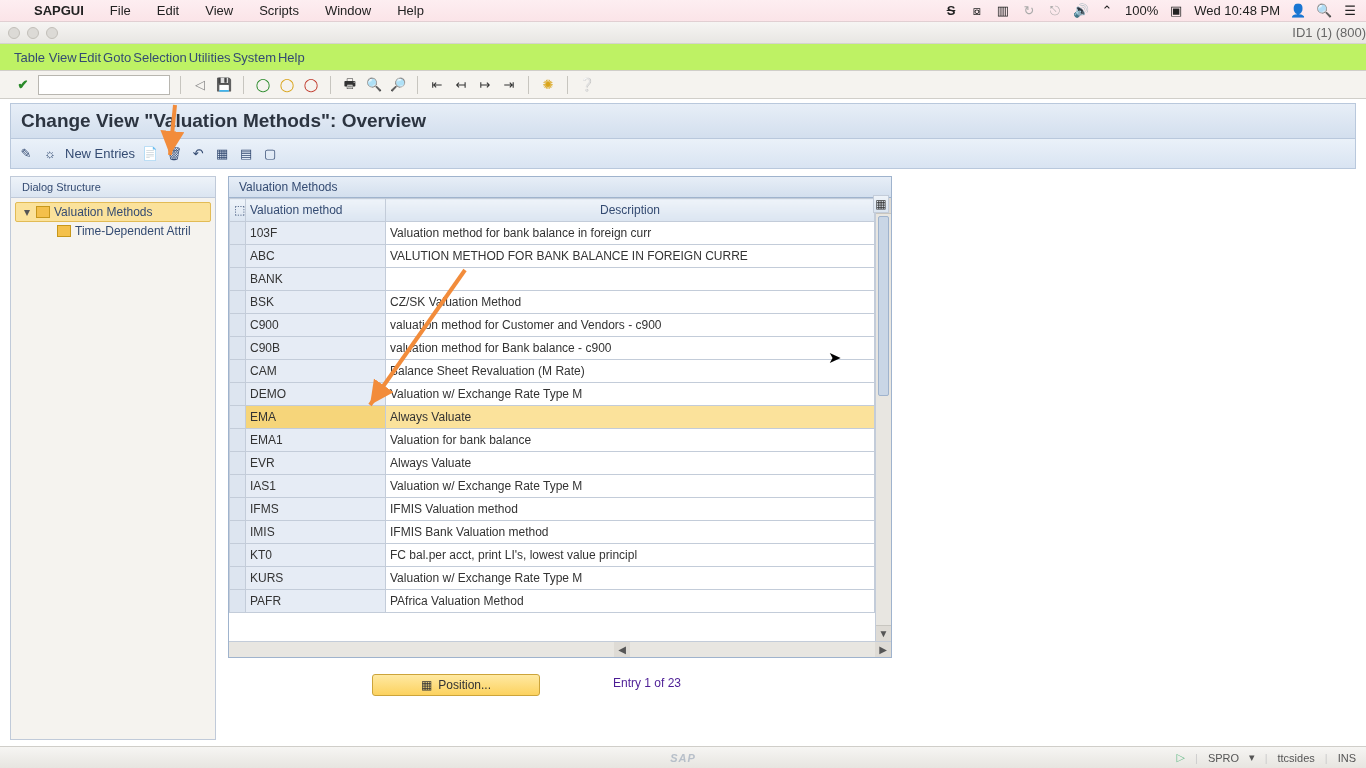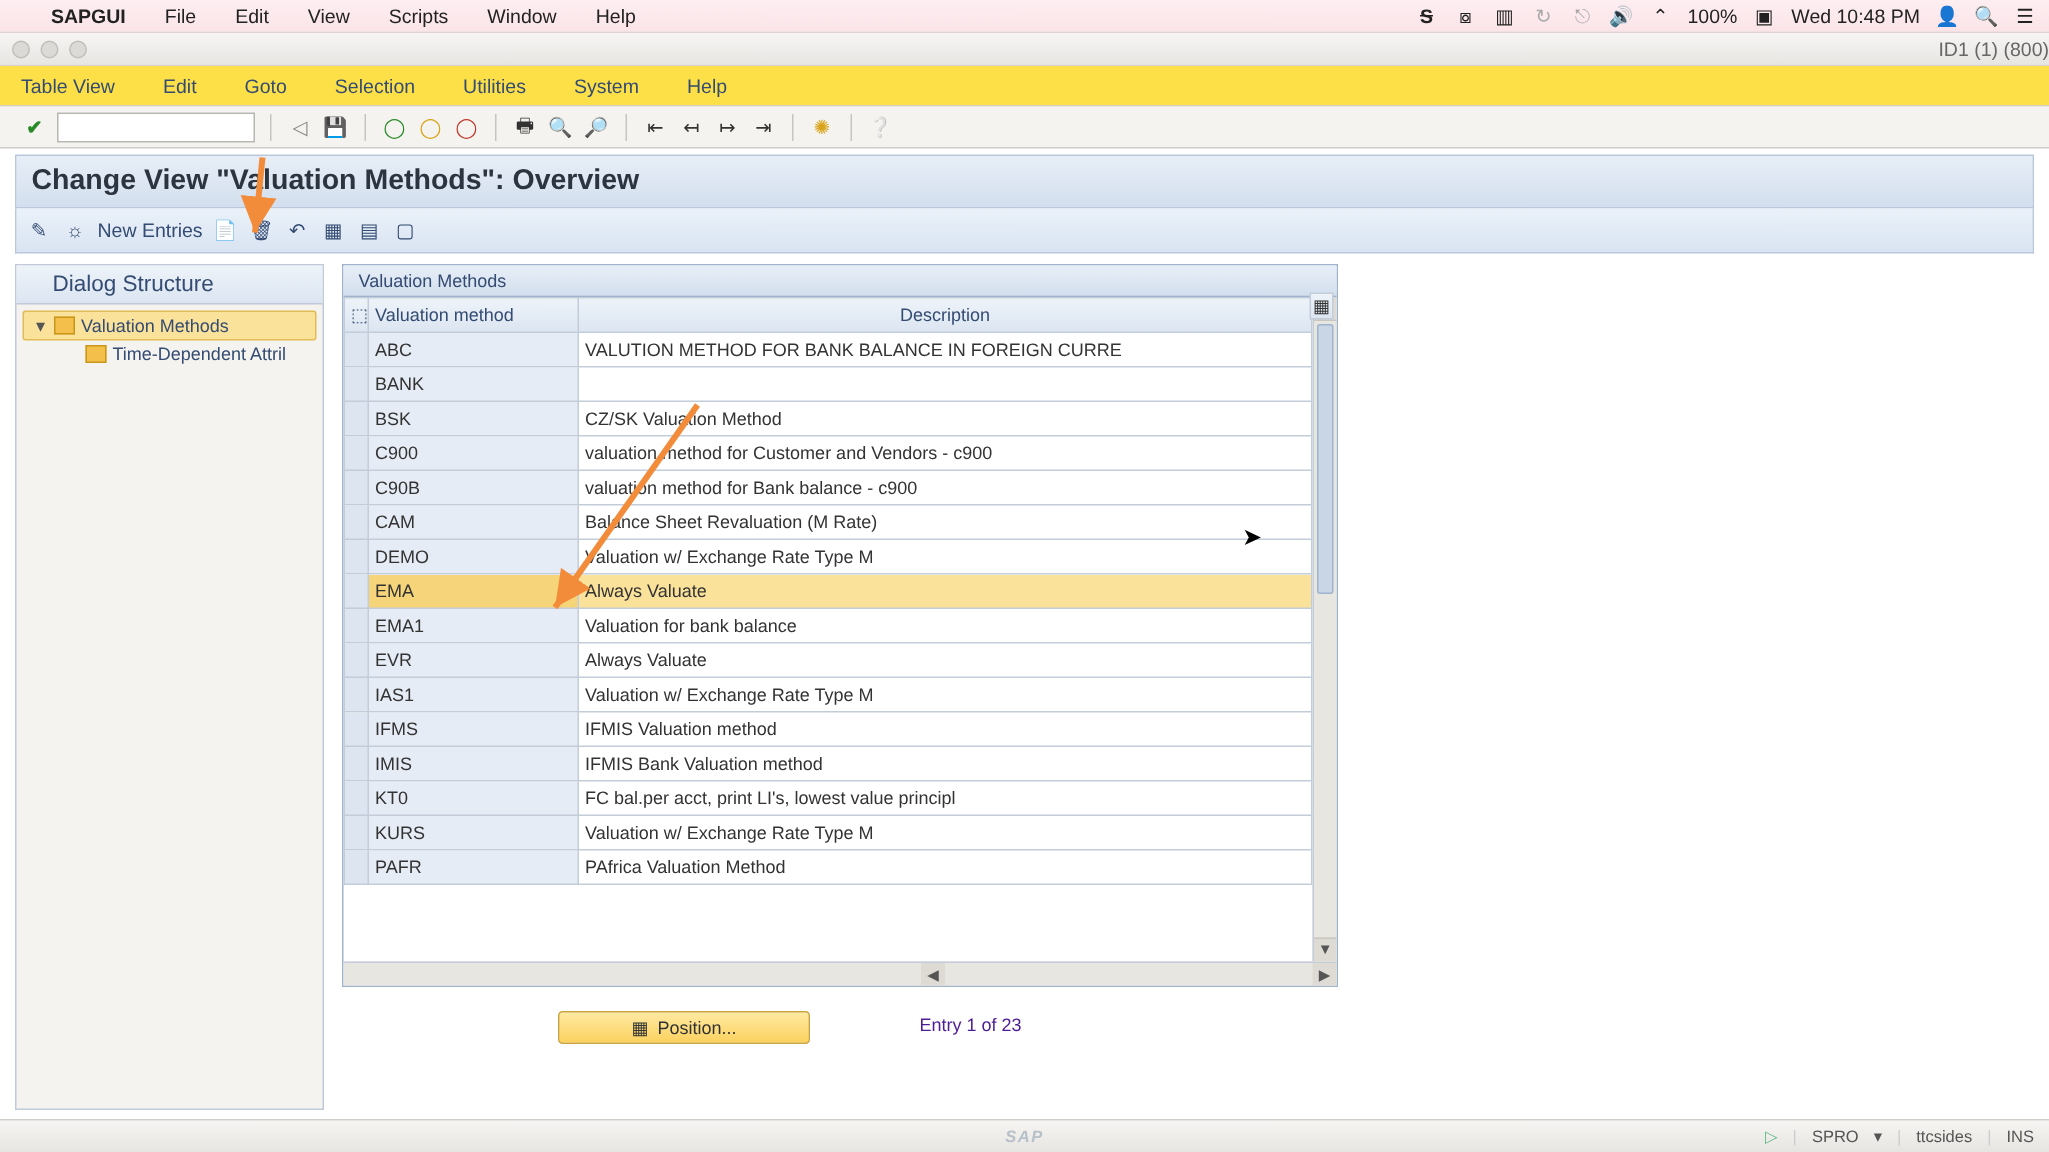--- a/index.html
+++ b/index.html
@@ -50,25 +50,25 @@
   gap: 7px;
 }
 .win-titlebar .tl .dot {
   width: 12px; height: 12px; border-radius: 50%;
   background: #dcdad6; border: 1px solid #c2bfb9;
 }
 
 
 .app-menubar {
   height: 27px;
-  background: #fde047;
+  background: #bef264;
   border-bottom: 1px solid #d0cec9;
   display: flex;
   align-items: center;
-  gap: 32px;
+  gap: 2px;
   padding: 0 14px;
   color: #344b72;
   font-size: 13px;
 }
 
 
 .toolbar {
   height: 28px;
   background: #f5f3ef;
   border-bottom: 1px solid #d0cec9;
@@ -125,23 +125,23 @@
 }
 .sidebar {
   width: 206px;
   border: 1px solid #c0cad9;
   background: #f5f3ef;
   display: flex; flex-direction: column;
 }
 .sidebar-header {
   background: linear-gradient(#eef3f9, #dbe5f1);
   border-bottom: 1px solid #c0cad9;
-  padding: 4px 24px;
+  padding: 4px 11px;
   color: #344b72;
-  font-size: 15px;
+  font-size: 11px;
 }
 .tree { padding: 4px 4px; font-size: 12px; color: #344b72; }
 .tree-row { display: flex; align-items: center; gap: 4px; padding: 2px 2px; white-space: nowrap; }
 .tree-row.lvl1 { padding-left: 6px; }
 .tree-row.lvl2 { padding-left: 42px; }
 .tree-row.selected { background: #fbe29b; border: 1px solid #e2bb55; border-radius: 2px; }
 .fold { width: 14px; height: 12px; background: #f4c04b; border: 1px solid #c7971b; }
 .exp-arrow { width: 10px; text-align: center; color: #555; }
 
 
@@ -391,20 +391,25 @@
             <thead>
               <tr>
                 <th class="corner">⬚</th>
                 <th>Valuation method</th>
                 <th style="text-align:center;">Description</th>
               </tr>
             </thead>
             <tbody id="tbl-body">
                 <tr>
                   <td class="rowmark"></td>
+                  <td class="code">103F</td>
+                  <td class="desc">Valuation method for bank balance in foreign curr</td>
+                </tr>
+                <tr>
+                  <td class="rowmark"></td>
                   <td class="code">ABC</td>
                   <td class="desc">VALUTION METHOD FOR BANK BALANCE IN FOREIGN CURRE</td>
                 </tr>
                 <tr>
                   <td class="rowmark"></td>
                   <td class="code">BANK</td>
                   <td class="desc"></td>
                 </tr>
                 <tr>
                   <td class="rowmark"></td>

